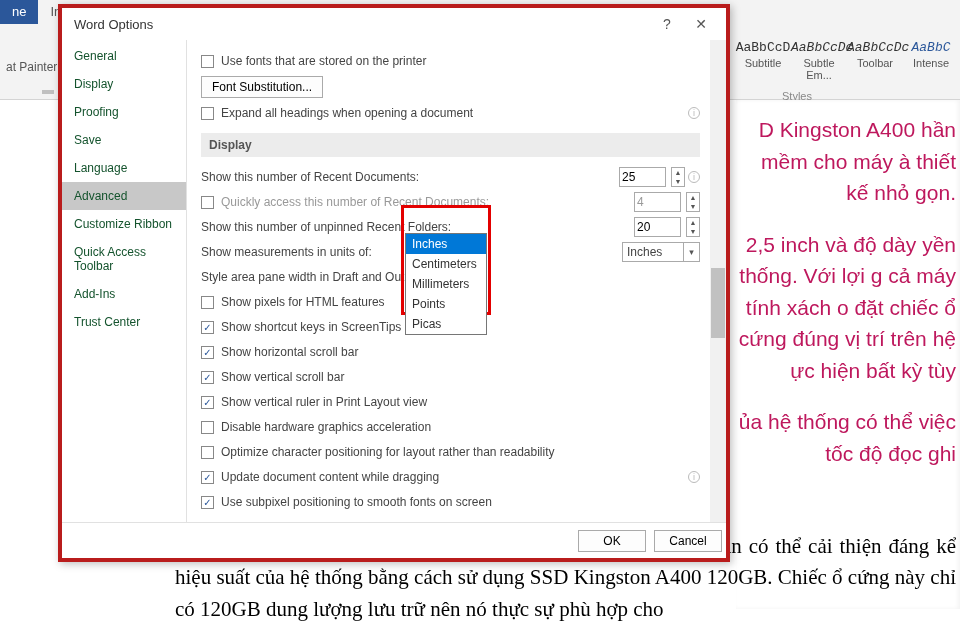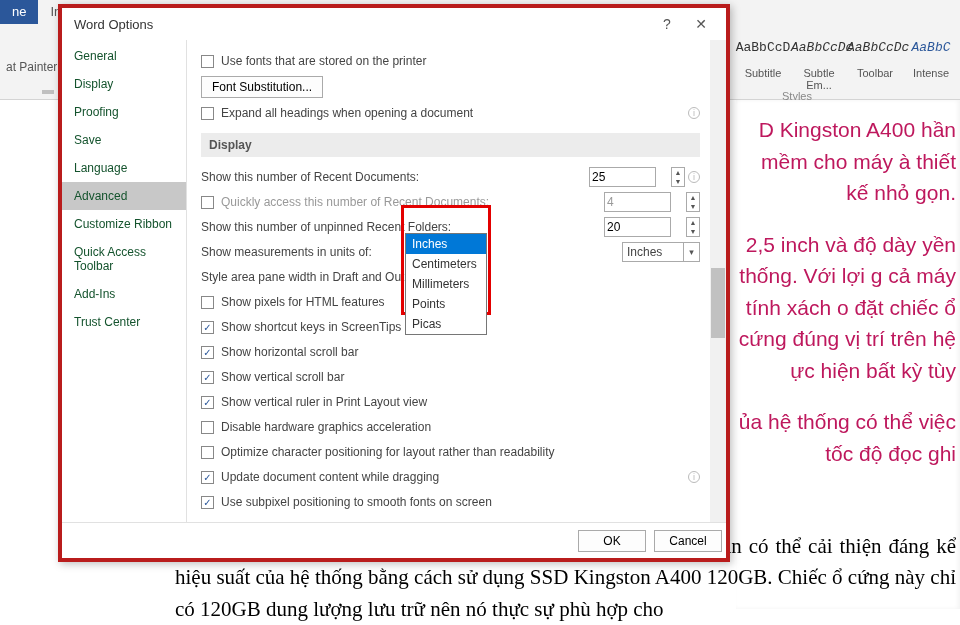--- a/index.html
+++ b/index.html
@@ -6,40 +6,40 @@
 body{width:960px;height:625px;overflow:hidden;position:relative;background:#fff}
 .ribbon-bg{position:absolute;top:0;left:0;right:0;height:100px;background:#f3f3f3;border-bottom:1px solid #d4d4d4}
 .tab-bar{position:absolute;top:0;left:0;height:24px;background:#2b579a;display:flex;color:#fff;font-size:13px}
 .tab-bar .tab{padding:4px 12px}
 .tab-bar .tab.active{background:#f3f3f3;color:#555}
 .painter{position:absolute;top:56px;left:0;font-size:12px;color:#555;padding:4px 6px}
 .painter-bar{position:absolute;top:90px;left:42px;width:12px;height:4px;background:#c0c0c0}
 .styles-area{position:absolute;top:40px;right:0;width:225px;height:50px;display:flex}
 .style-sw{width:56px;text-align:center;font-size:11px;color:#555}
 .style-sw .tt{font-size:13px;color:#333;font-family:Liberation Mono, monospace}
-.style-sw .lbl{margin-top:12px}
+.style-sw .lbl{margin-top:2px}
 .styles-label{position:absolute;top:90px;right:148px;font-size:11px;color:#888}
 .doc-bg{position:absolute;top:100px;right:0;width:224px;bottom:16px;background:#fff;box-shadow:-2px 0 4px rgba(0,0,0,.05) inset;padding:14px 4px 0 0;font-family:"Times New Roman",serif;font-size:21px;line-height:1.5;color:#be185d;text-align:right}
 .doc-bg p{margin-bottom:20px}
 .doc-bottom{position:absolute;left:175px;right:4px;bottom:0;font-family:"Times New Roman",serif;font-size:21px;line-height:1.5;white-space:normal;text-align:justify}
 .dialog{position:absolute;top:4px;left:58px;width:672px;height:558px;background:#fff;border:4px solid #b91c1c;box-shadow:2px 2px 8px rgba(0,0,0,.25)}
 .dlg-title{height:32px;display:flex;align-items:center;padding:0 8px 0 12px;font-size:13px;color:#333}
 .dlg-title .sp{flex:1}
 .dlg-title .btn{width:34px;text-align:center;font-size:14px;color:#555;cursor:pointer}
 .dlg-body{position:absolute;top:32px;left:0;right:0;bottom:36px;display:flex}
 .cat-list{width:125px;border-right:1px solid #e1e1e1;padding-top:2px}
 .cat-item{padding:7px 12px;font-size:12px;color:#14532d;cursor:pointer}
 .cat-item.sel{background:#c8c8c8}
 .opt-panel{flex:1;position:relative;padding:6px 26px 6px 14px;font-size:12px;color:#444;overflow:hidden}
 .opt-panel .sect{background:#ececec;font-weight:600;padding:5px 8px;margin:10px 0 10px 0;color:#555}
 .row{display:flex;align-items:center;margin:5px 0;min-height:20px}
 .row .lbl{flex:1}
 .cb{width:13px;height:13px;border:1px solid #888;margin-right:7px;display:inline-flex;align-items:center;justify-content:center;font-size:10px;color:#2b579a;background:#fff}
 .cb.ck::after{content:"✓"}
-.spin{width:67px;height:20px;border:1px solid #aaa;padding:0 2px;text-align:left;font-size:12px;margin-right:15px;background:#fff}
+.spin{width:47px;height:20px;border:1px solid #aaa;padding:0 2px;text-align:left;font-size:12px;margin-right:5px;background:#fff}
 .spin-g{display:flex;align-items:center}
 .spin-btns{display:flex;flex-direction:column;border:1px solid #aaa;width:14px;height:20px}
 .spin-btns span{flex:1;font-size:7px;text-align:center;line-height:9px;color:#555}
 .dis{color:#999}
 .btn-std{border:1px solid #aaa;background:#fdfdfd;padding:3px 10px;font-size:12px;cursor:pointer}
 .dlg-foot{position:absolute;bottom:0;left:0;right:0;height:36px;border-top:1px solid #e1e1e1;display:flex;justify-content:flex-end;align-items:center;gap:8px;padding:0 4px}
 .dlg-foot .btn-std{min-width:68px;text-align:center}
 .scroll-track{position:absolute;top:0;right:0;width:16px;bottom:0;background:#f1f1f1}
 .scroll-thumb{position:absolute;right:1px;top:228px;width:14px;height:70px;background:#c1c1c1}
 .select-box{position:relative;width:78px;height:20px;border:1px solid #aaa;display:flex;align-items:center;padding:0 4px;font-size:12px;background:#fff}

